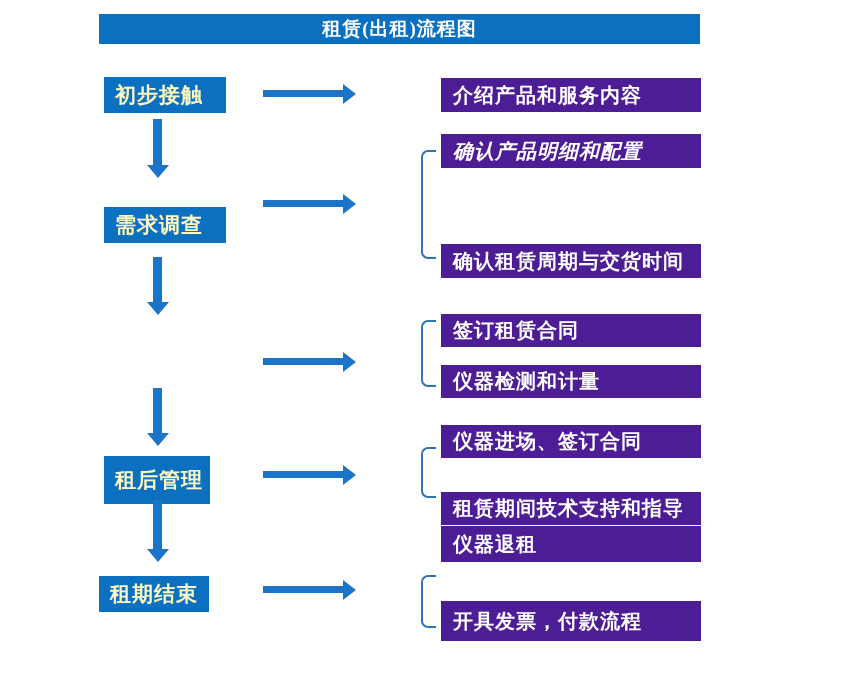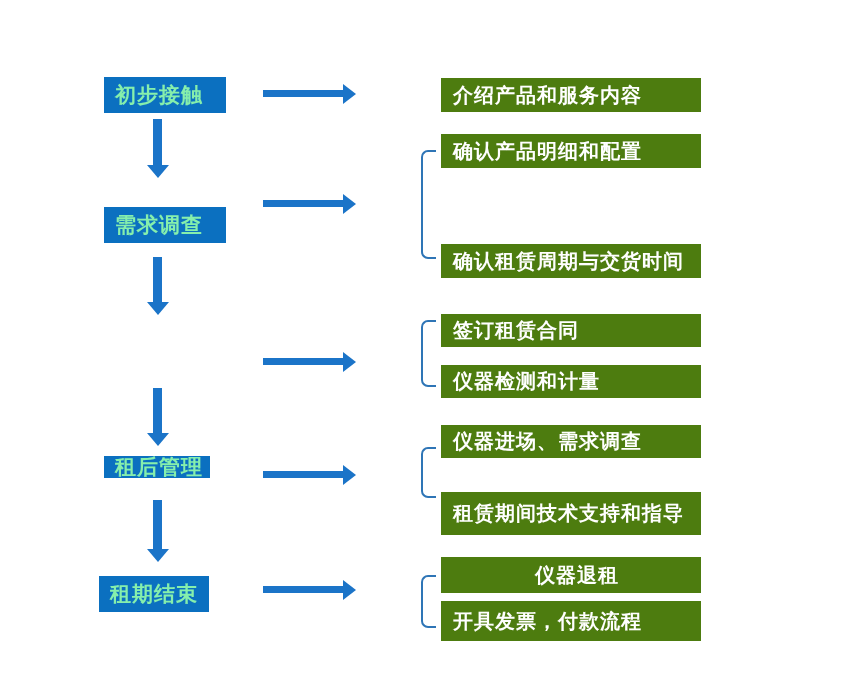--- a/index.html
+++ b/index.html
@@ -12,47 +12,47 @@
   }
   
   .title-bar{
     position:absolute;left:99px;top:14px;width:601px;height:30px;
     background:#0b70c0;color:#ffffff;
     display:flex;align-items:center;justify-content:center;
     font-size:19px;font-weight:bold;letter-spacing:1px;
   }
   
   .lbox{
-    position:absolute;background:#0b70c0;color:#86efac;
+    position:absolute;background:#0b70c0;color:#fef9c3;
     display:flex;align-items:center;
     font-size:21px;font-weight:bold;letter-spacing:1px;
     padding-left:11px;box-sizing:border-box;
   }
   .l1{left:104px;top:77px;width:122px;height:36px;}
   .l2{left:104px;top:187px;width:122px;height:36px;margin-top:20px;}
   .l3{left:104px;top:344px;width:106px;height:36px;}
-  .l4{left:104px;top:456px;width:106px;height:22px;}
+  .l4{left:104px;top:456px;width:106px;height:48px;}
   .l5{left:99px; top:576px;width:110px;height:36px;}
   
   .rbox{
     position:absolute;left:441px;width:260px;
-    background:#4d7c0f;color:#ffffff;
+    background:#4c1d95;color:#ffffff;
     display:flex;align-items:center;
     font-size:20px;font-weight:bold;letter-spacing:1px;
     padding-left:12px;box-sizing:border-box;
   }
   .r1{top:78px;height:34px;}
-  .r2{top:134px;height:34px;}
+  .r2{top:134px;height:34px;font-style:italic;}
   .r3{top:186px;height:34px;}
   .r4{top:244px;height:34px;padding-left:12px;}
   .r5{top:314px;height:33px;}
   .r6{top:365px;height:33px;}
   .r7{top:425px;height:33px;}
-  .r8{top:492px;height:43px;}
-  .r9{top:557px;height:36px;justify-content:center;}
+  .r8{top:492px;height:33px;}
+  .r9{top:526px;height:36px;}
   .r10{top:601px;height:40px;}
   
   .harrow{
     position:absolute;left:263px;width:80px;height:7px;
     background:#1b74c8;
   }
   .harrow::after{
     content:"";position:absolute;left:100%;top:50%;
     transform:translateY(-50%);
     border-top:10px solid transparent;
@@ -90,20 +90,23 @@
   .b2{top:150px;height:109px;}
   .b3{top:320px;height:67px;}
   .b4{top:447px;height:51px;}
   .b5{top:575px;height:53px;}
 </style>
 </head>
 <body>
 
 <div id="canvas">
 
+  <div class="title-bar">
+    <span>租赁(出租)流程图</span>
+  </div>
 
   <div class="lbox l1">
     <span>初步接触</span>
   </div>
   <div class="lbox l2">
     <span>需求调查</span>
   </div>
   <div class="lbox l4">
     <span>租后管理</span>
   </div>
@@ -136,21 +139,21 @@
   <div class="rbox r4">
     <span>确认租赁周期与交货时间</span>
   </div>
   <div class="rbox r5">
     <span>签订租赁合同</span>
   </div>
   <div class="rbox r6">
     <span>仪器检测和计量</span>
   </div>
   <div class="rbox r7">
-    <span>仪器进场、需求调查</span>
+    <span>仪器进场、签订合同</span>
   </div>
   <div class="rbox r8">
     <span>租赁期间技术支持和指导</span>
   </div>
   <div class="rbox r9">
     <span>仪器退租</span>
   </div>
   <div class="rbox r10">
     <span>开具发票，付款流程</span>
   </div>

